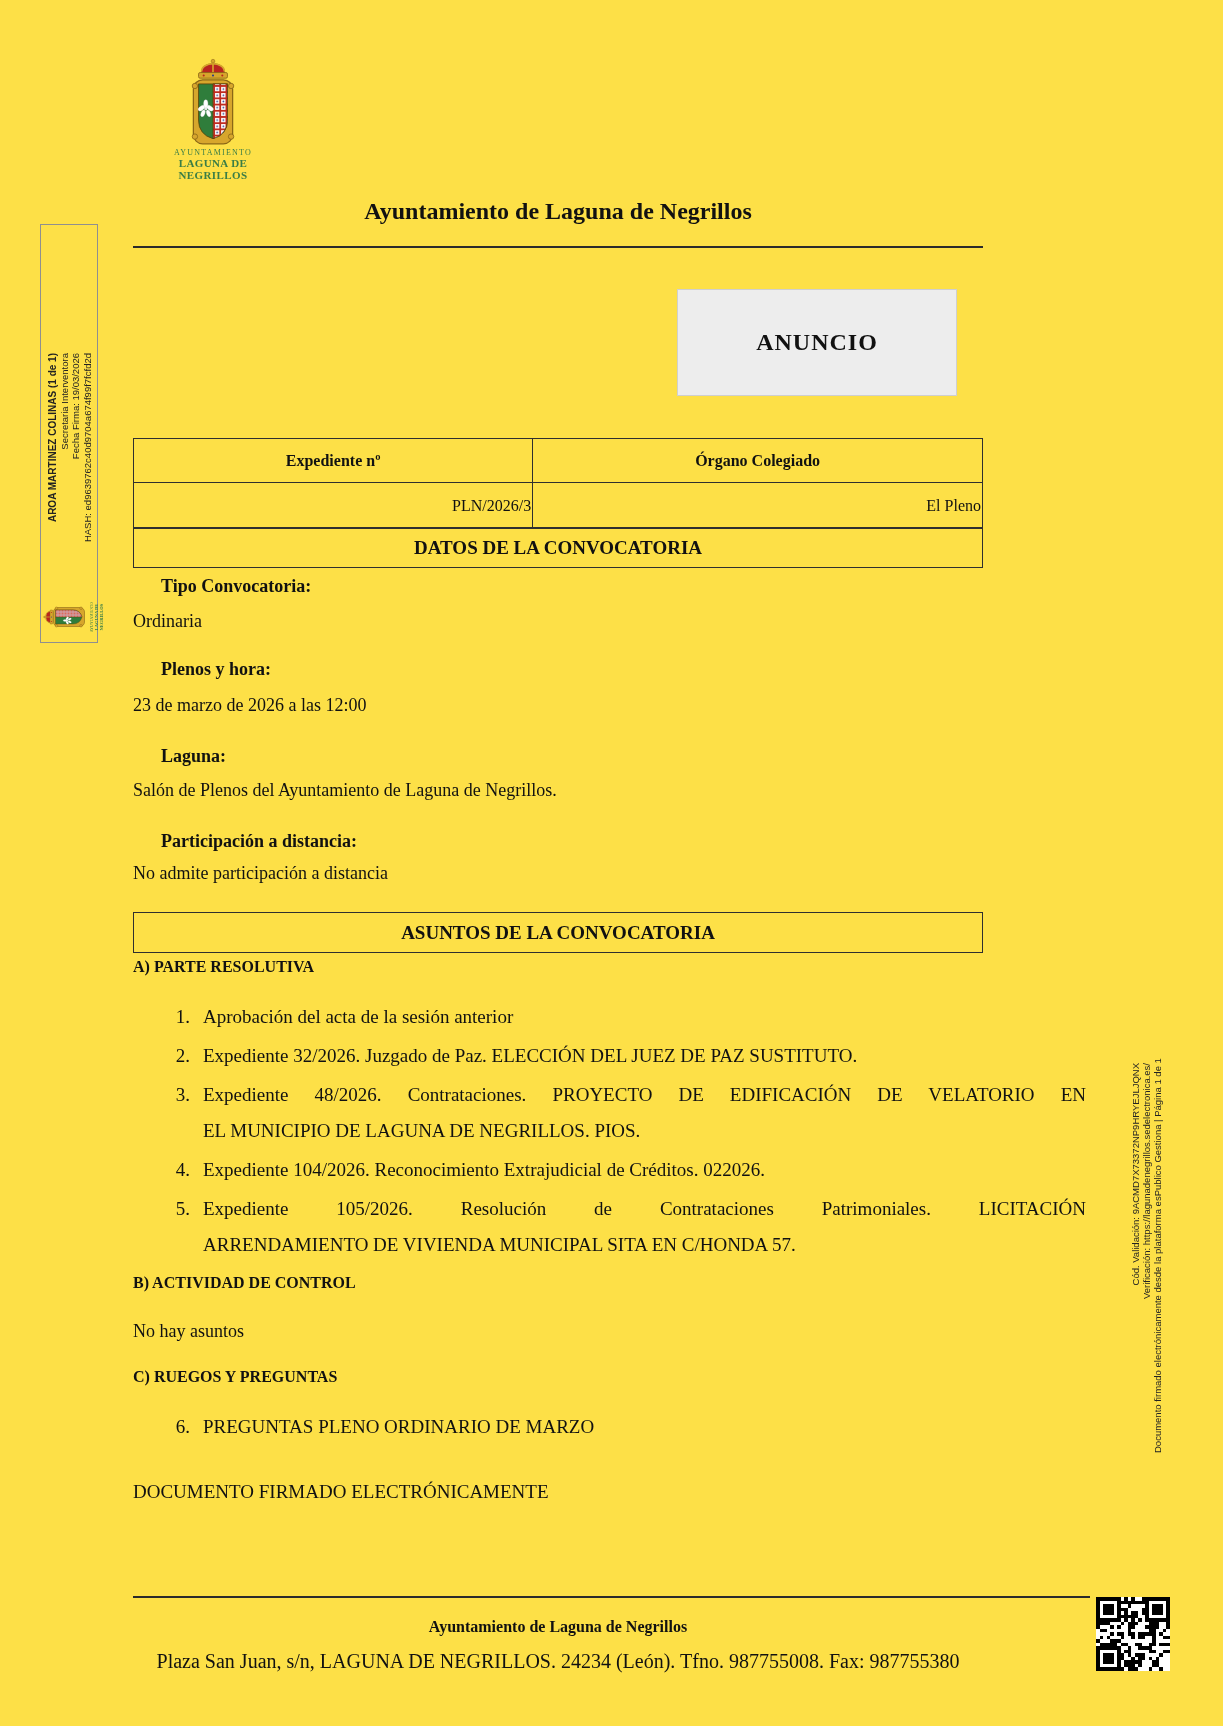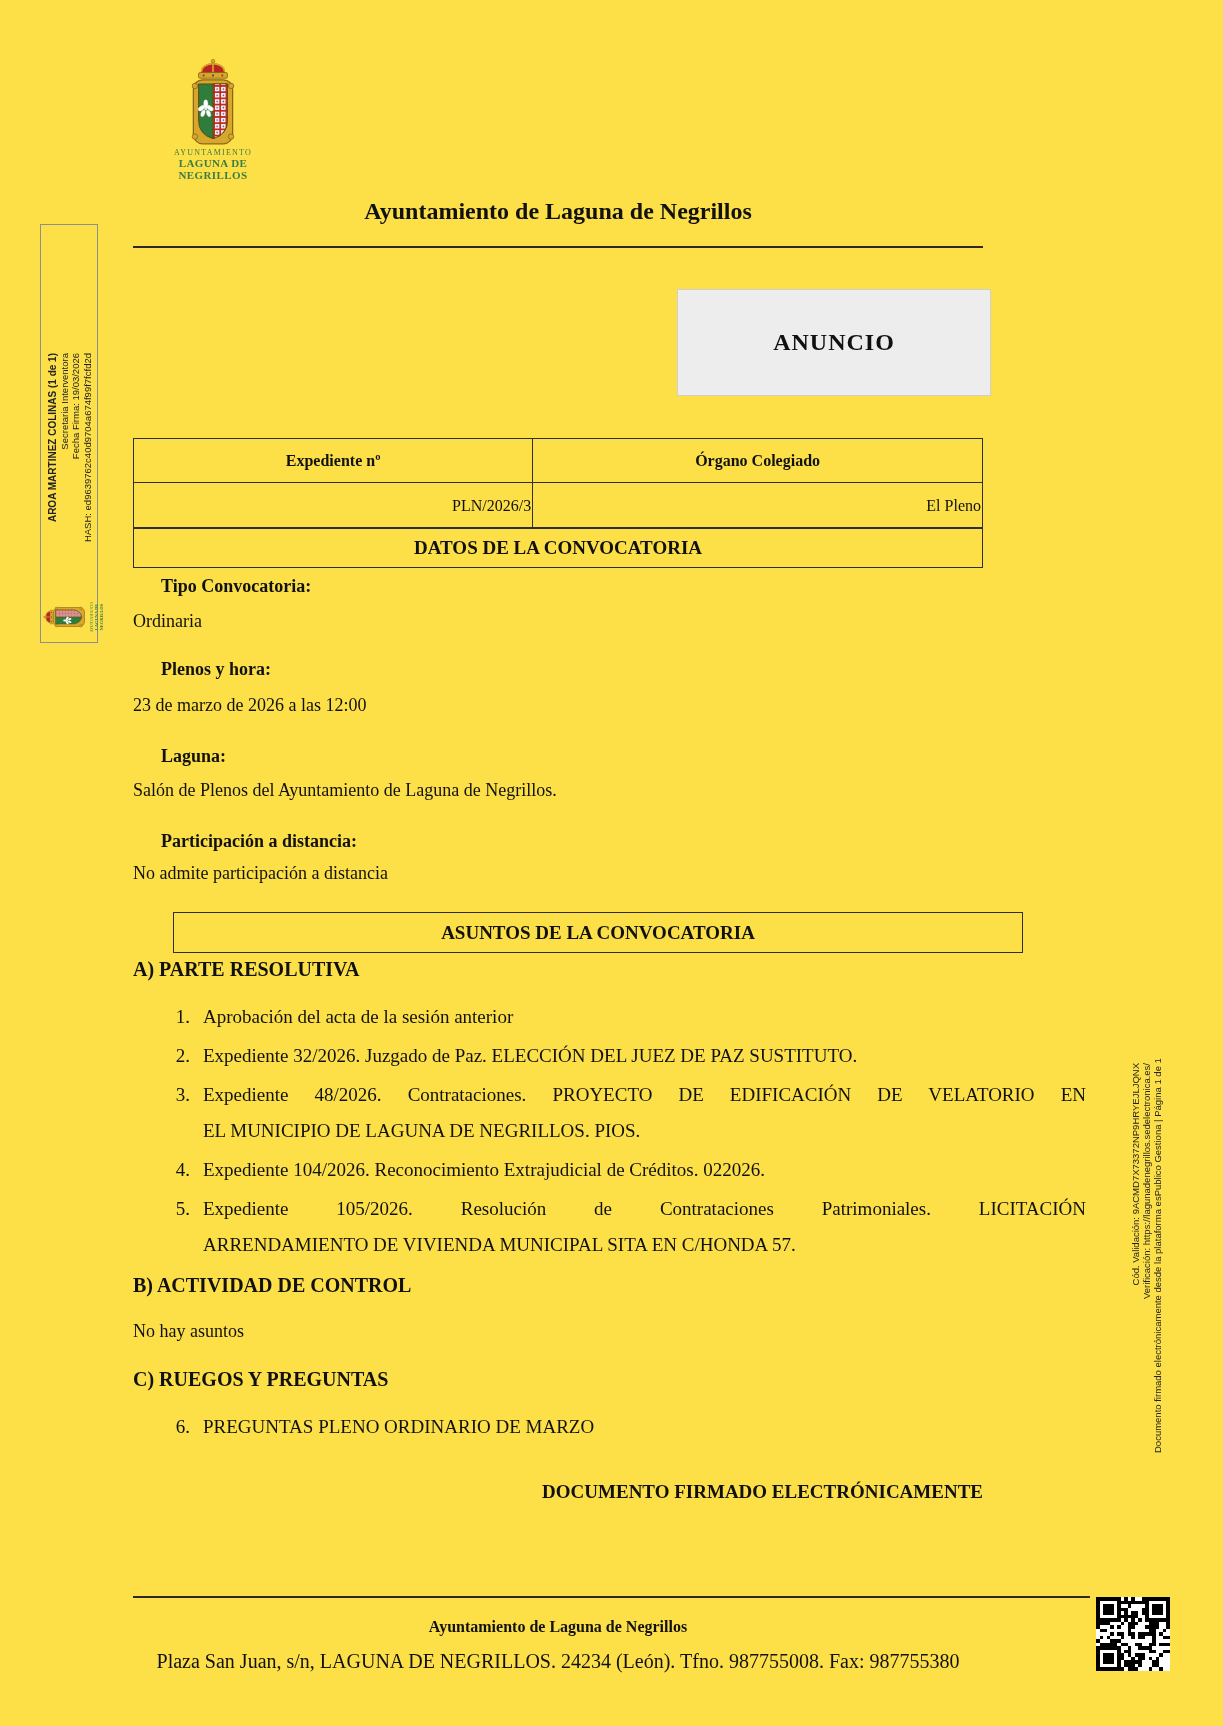--- a/index.html
+++ b/index.html
@@ -15,51 +15,51 @@
   .logo-block svg { display:block; margin:0 auto; }
   .logo-t1 { font-size:8px; color:#3a7d46; letter-spacing:1.2px; margin-top:1px; }
   .logo-t2 { font-size:11px; color:#3a7d46; font-weight:600; letter-spacing:0.4px; }
 
   
   .doc-title { left:133px; top:198px; width:850px; text-align:center; font-size:24px; font-weight:bold; }
   .title-rule { left:133px; top:246px; width:850px; height:2px; background:#2a2a2a; }
 
   
   .anuncio-box {
-    left:677px; top:289px; width:314px; height:107px;
+    left:677px; top:289px; width:280px; height:107px;
     background:#ededed; border:1px solid #cfcfcf; box-sizing:border-box;
     display:flex; align-items:center; justify-content:center;
     font-size:24px; font-weight:bold; letter-spacing:1px;
   }
 
   
   .exp-table { left:133px; top:438px; width:850px; border-collapse:collapse; table-layout:fixed; }
   .exp-table td { border:1.5px solid #2f2f2f; font-size:16px; vertical-align:middle; }
   .exp-table .hdr { height:41px; font-weight:bold; text-align:center; }
   .exp-table .val { height:43px; text-align:right; padding-left:4px; }
   .exp-table .c1 { width:47%; } .exp-table .c2 { width:53%; }
 
   .datos-box, .asuntos-box {
     left:133px; width:850px; height:41px; border:1.5px solid #2f2f2f; box-sizing:border-box;
     display:flex; align-items:center; justify-content:center; font-weight:bold; font-size:19px;
   }
-  .datos-box { top:527px; } .asuntos-box { top:912px;margin-left:40px; }
+  .datos-box { top:527px; } .asuntos-box { top:912px; }
 
   .field-label { left:133px; font-size:18px; font-weight:bold;margin-left:28px; }
   .field-value { left:133px; font-size:18px; }
 
-  .section-heading { left:133px; font-size:20px; font-weight:bold; }
+  .section-heading { left:133px; font-size:16px; font-weight:bold; }
 
   .list-block { left:133px; width:953px; font-size:19px; }
   .list-item { display:flex; margin-bottom:3px; }
   .li-num { flex:0 0 62px; text-align:right; padding-right:5px; box-sizing:border-box; line-height:36px; }
   .li-body { flex:1; line-height:36px; padding-left:8px; }
   .li-line.justify { text-align:justify; text-align-last:justify; }
 
-  .doc-firmado { left:133px; top:1479px; width:850px; text-align:right; font-weight:bold; font-size:19px; line-height:26px; }
+  .doc-firmado { left:133px; top:1479px; width:850px; text-align:left; font-weight:normal; font-size:19px; line-height:26px; }
 
   
   .footer-rule { left:133px; top:1596px; width:957px; height:2px; background:#2a2a2a; }
   .footer-org { left:133px; top:1618px; width:850px; text-align:center; font-weight:bold; font-size:16px; }
   .footer-address { left:133px; top:1650px; width:850px; text-align:center; font-size:20px; }
 
   
   .left-stamp-box { left:40px; top:224px; width:58px; height:419px; border:1px solid #8f8f8f; box-sizing:border-box; }
   .left-stamp-text {
     left:-30px; top:430px; width:200px; height:46px; transform:rotate(-90deg);

